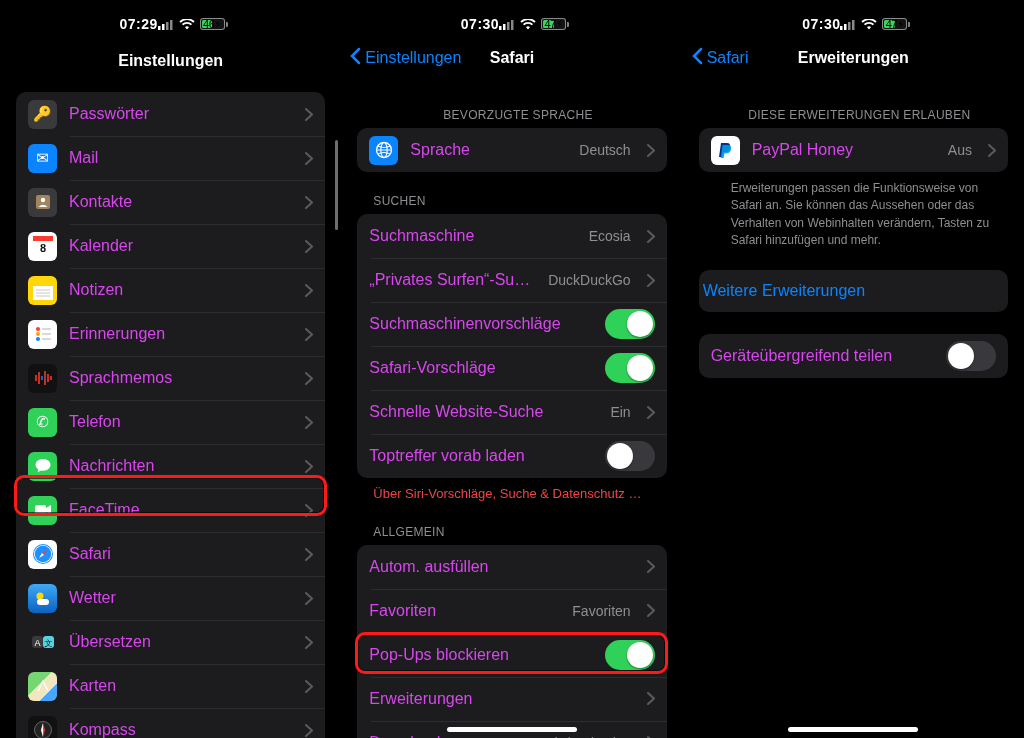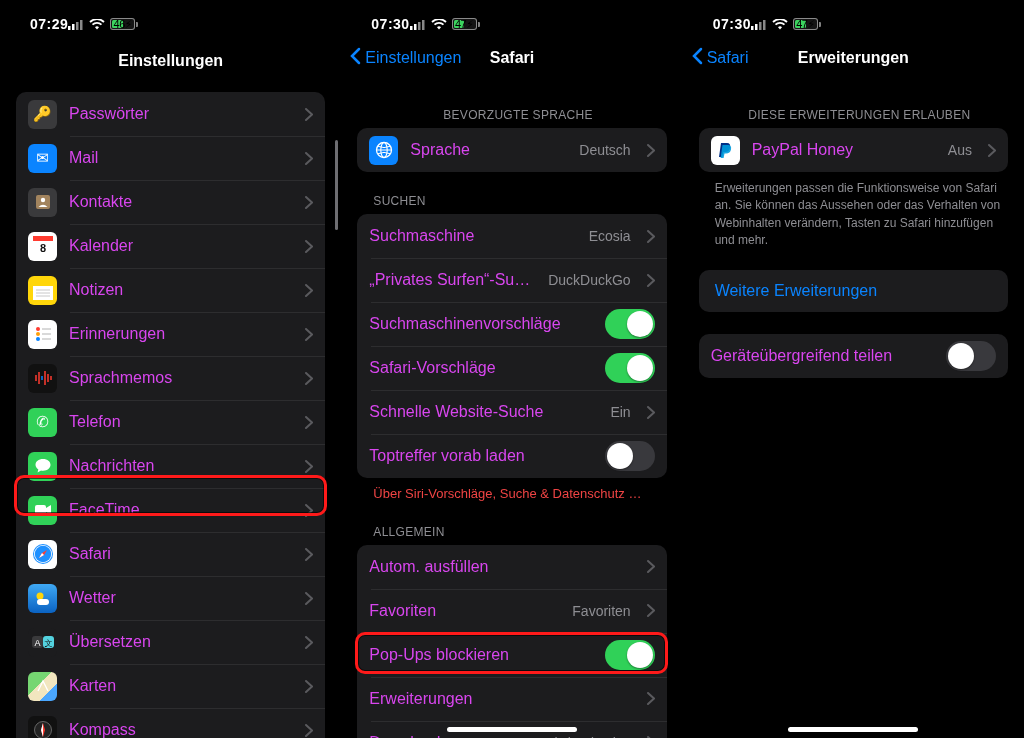--- a/index.html
+++ b/index.html
@@ -20,21 +20,21 @@
     overflow: hidden;
     display: flex;
     flex-direction: column;
   }
   .phone + .phone { border-left: 0px solid #000; }
 
   
   .statusbar {
     height: 36px;
     display: flex;
-    justify-content: flex-start;
+    justify-content: center;
     align-items: center;
     padding: 12px 24px 0 30px;
     font-size: 14px;
     font-weight: 600;
   }
   .statusbar .left { letter-spacing: .5px; }
   .statusbar .right { display: flex; gap: 5px; align-items: center; }
   .sig-icon, .wifi-icon { display:inline-block; }
   .sig-icon svg, .wifi-icon svg { display:block; }
   .battery {
@@ -137,26 +137,26 @@
   .toggle.on .knob { right:2px; }
   .toggle.off .knob { left:2px; }
 
   .link-text {
     color:#ef4444; font-size:13px; margin: 8px 4px 0 16px;
     line-height:1.3;
   }
 
   .caption {
     color:#8e8e93; font-size:12px; line-height:1.45;
-    margin: 8px 6px 0 16px;
+    margin: 8px 6px 0 32px;
   }
 
   .blue-row {
     background:#1c1c1e; border-radius:10px;
-    padding: 12px 16px; color:#0a84ff; font-size:16px;
+    padding: 12px 4px; color:#0a84ff; font-size:16px;
     margin-top: 20px;
   }
 
   .hl {
     position:absolute;
     border: 3px solid #ff1a1a;
     border-radius: 10px;
     pointer-events: none;
     box-shadow: 0 0 0 1px rgba(0,0,0,.6) inset;
   }

